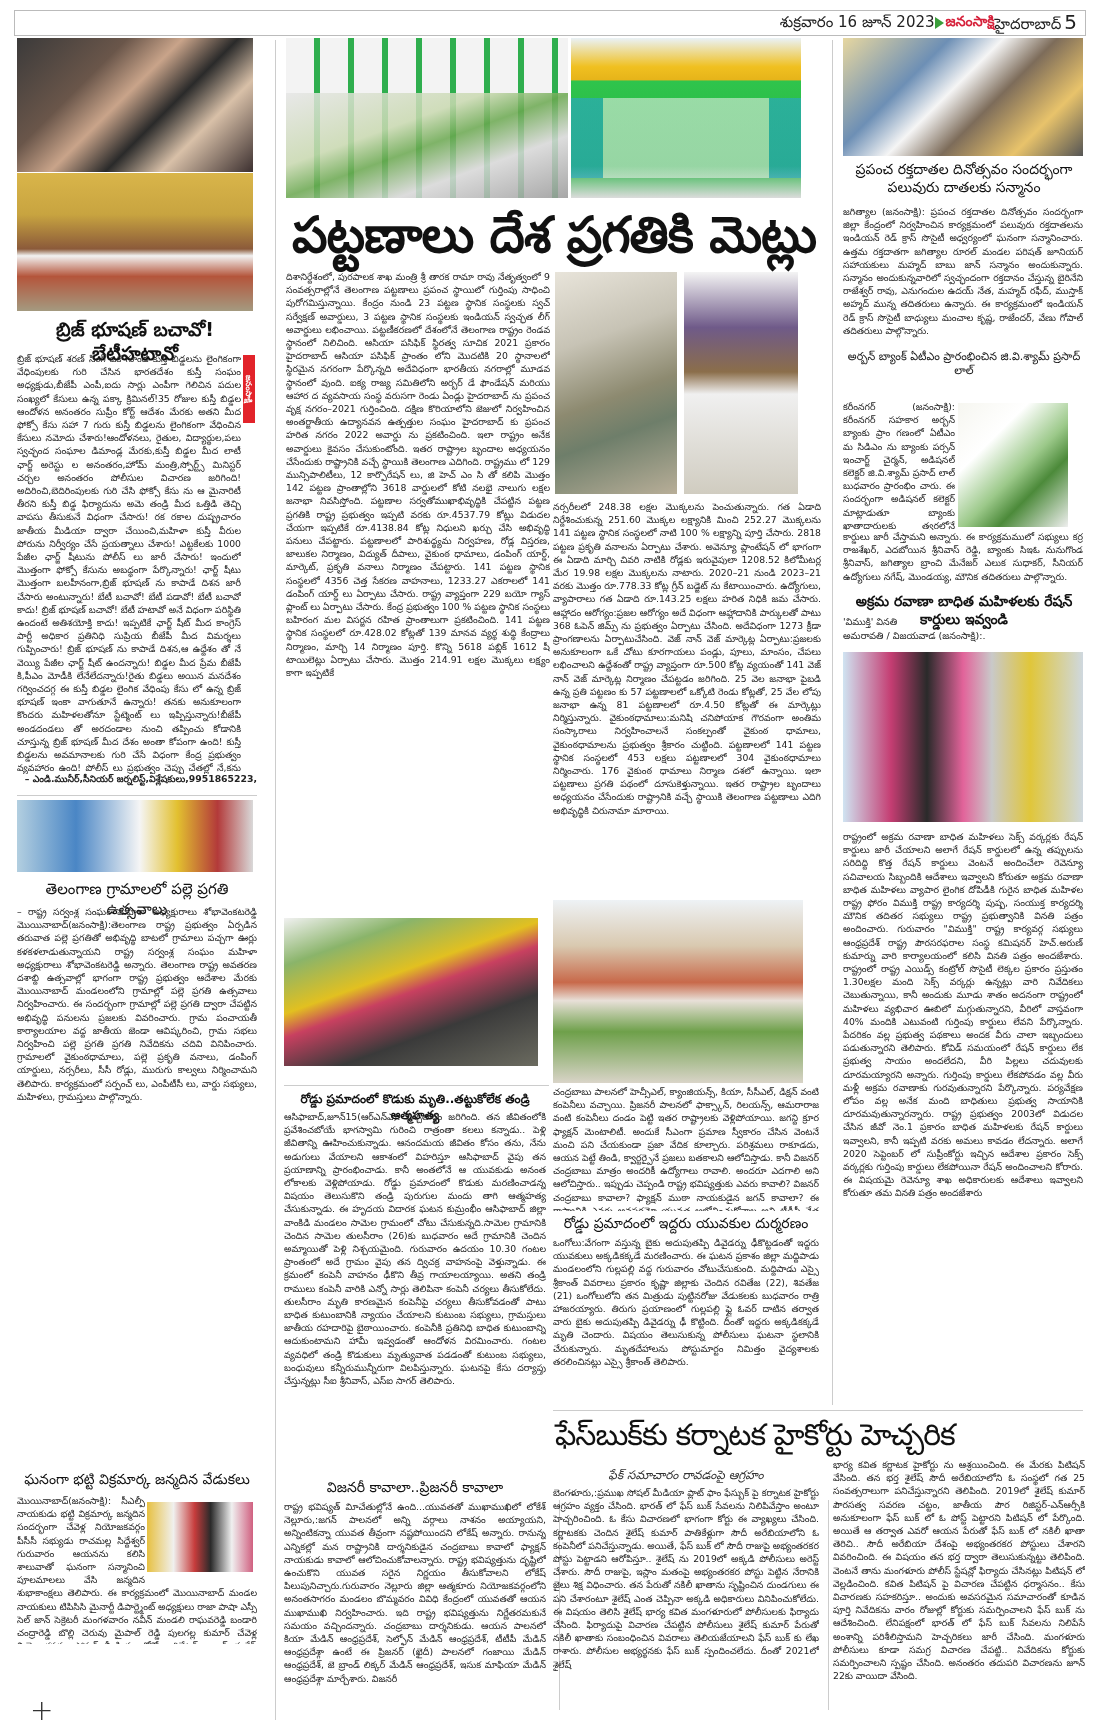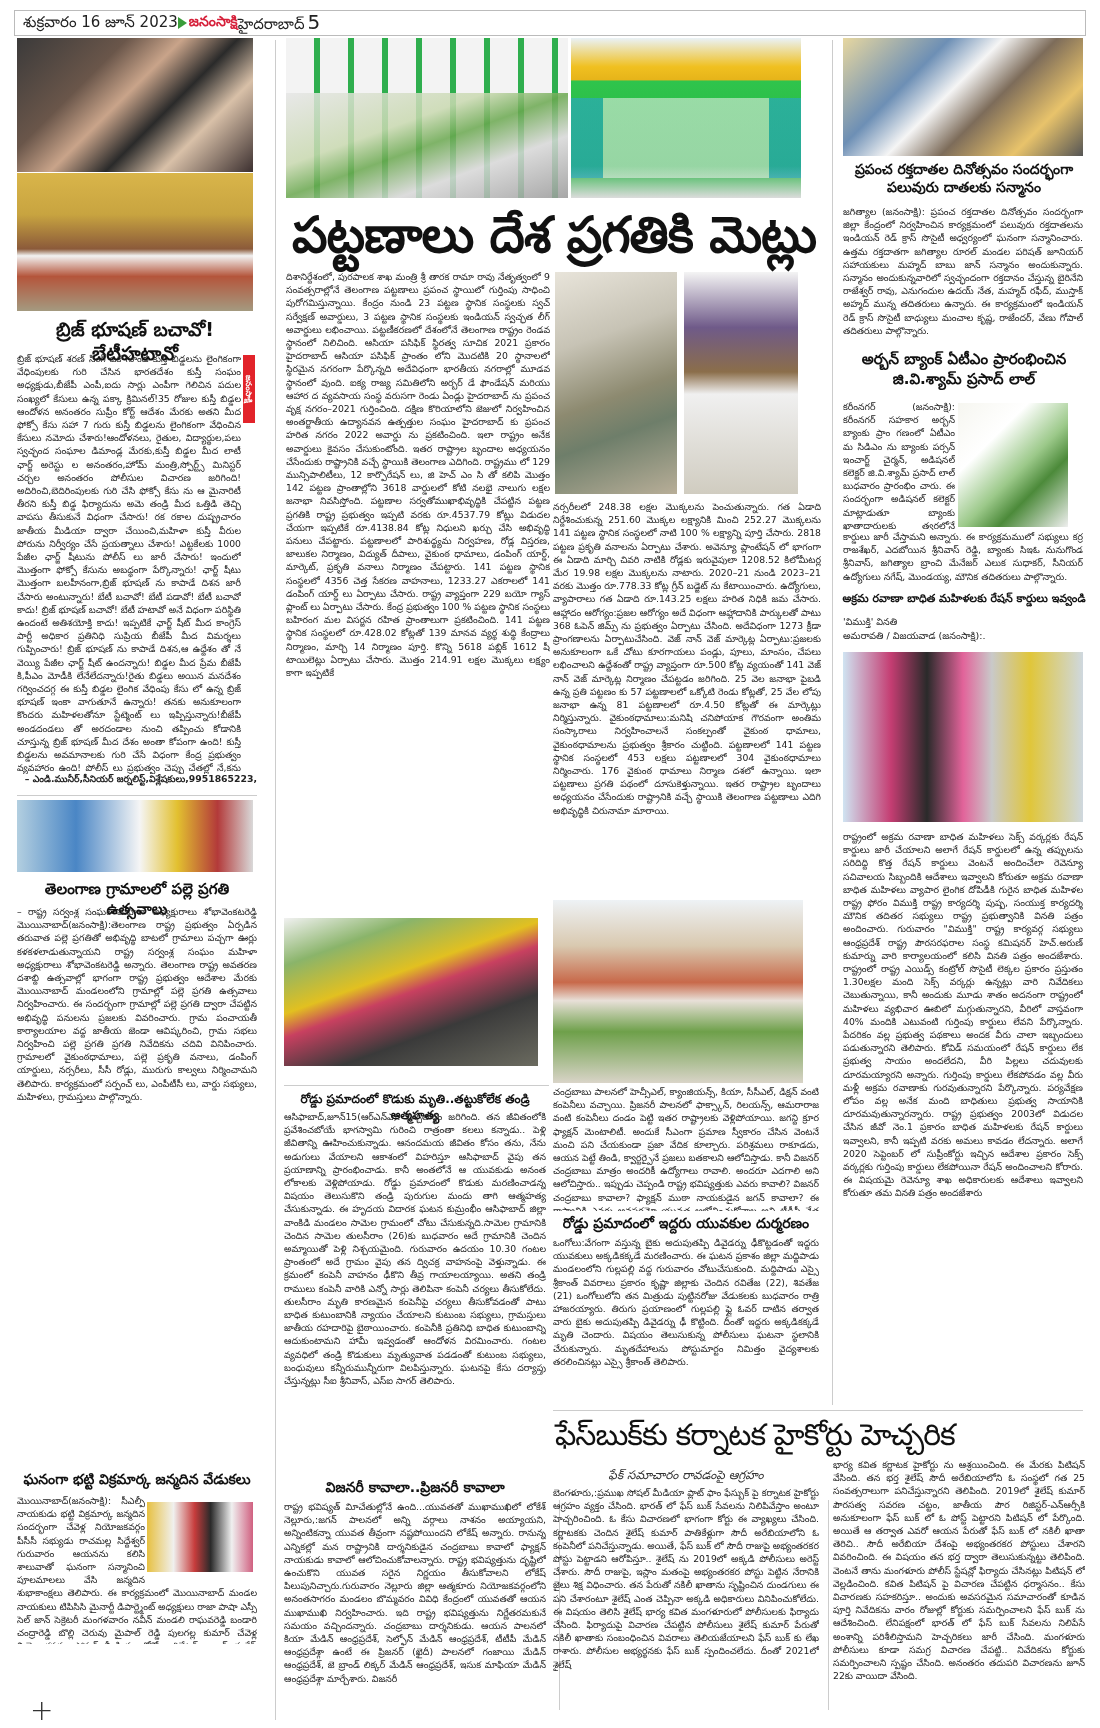--- a/index.html
+++ b/index.html
@@ -1,21 +1,21 @@
 <!DOCTYPE html>
 <html><head>
 <meta charset="utf-8">
 <style>
   * { box-sizing: border-box; margin: 0; padding: 0; }
   html, body { width: 1100px; height: 1728px; background: #fff; overflow: hidden; }
   body { font-family: "DejaVu Sans", sans-serif; color: #1a1a1a; position: relative; }
   .abs { position: absolute; }
 
   
-  .masthead { left: 14px; top: 10px; width: 1072px; height: 26px; border: 1px solid #bbb; display: flex; align-items: center; justify-content: flex-start; padding: 0 8px; background: #fff; }
+  .masthead { left: 14px; top: 10px; width: 1072px; height: 26px; border: 1px solid #bbb; display: flex; align-items: center; justify-content: flex-end; padding: 0 8px; background: #fff; }
   .mh-date { font-size: 15px; color: #222; }
   .mh-logo { display: flex; align-items: center; gap: 2px; font-size: 14px; font-weight: bold; color: #d6203a; }
   .mh-logo .tri { width: 0; height: 0; border-left: 9px solid #3a9d3a; border-top: 6px solid transparent; border-bottom: 6px solid transparent; }
   .mh-city { font-size: 15px; color: #222; }
   .mh-city b { font-size: 20px; font-weight: normal; margin-left: 3px; }
 
   
   .vrule { width: 1px; background: #ccc; }
   .hrule { height: 1px; background: #ccc; }
 
@@ -34,21 +34,21 @@
   .ph-drain { background: linear-gradient(160deg, #e8e4da 0%, #c7c3b5 30%, #8d8a70 55%, #6e7e6a 70%, #b8ae98 100%); }
   .ph-truck { background: linear-gradient(180deg, #f4f4f4 0%, #6f5a89 25%, #8b6e4a 45%, #f0f0f0 55%, #d0ccc0 100%); }
   .ph-jcb { background: linear-gradient(160deg, #f1f1f1 0%, #8ab46a 20%, #e2c020 40%, #c84060 50%, #3a3a3a 70%, #6b6b60 100%); }
   .ph-bldg { background: linear-gradient(180deg, #eef2f5 0%, #d9c9b0 25%, #c8694a 45%, #e8e0d8 55%, #6ea04a 72%, #d9d4c8 100%); }
   .ph-bday { background: linear-gradient(90deg, #e7c040 0%, #f0f0ee 25%, #c63c3c 45%, #2a2a2a 60%, #f0f0f0 80%, #d06080 100%); }
 
   
   .hl-main { font-family: "DejaVu Sans", sans-serif; font-weight: bold; font-size: 44px; color: #111; letter-spacing: -1px; line-height: 1; white-space: nowrap; }
   .hl-big { font-weight: normal; font-size: 34px; color: #111; letter-spacing: -1px; line-height: 1; white-space: nowrap; }
   .hl-med { font-weight: bold; font-size: 18px; color: #111; line-height: 1.25; text-align: center; }
-  .hl-sm { font-weight: bold; font-size: 14px; color: #111; line-height: 1.3; text-align: center; }
+  .hl-sm { font-weight: normal; font-size: 14px; color: #111; line-height: 1.3; text-align: center; }
   .hl-xs { font-weight: bold; font-size: 12px; color: #111; line-height: 1.3; text-align: center; }
 
   .body { font-size: 9.3px; line-height: 13.2px; color: #222; text-align: justify; overflow: hidden; }
   .sub { font-size: 12px; color: #333; text-align: center; }
   .byline { font-size: 9.5px; color: #222; text-align: left; line-height: 15px; }
 
   .tag-red { background: #e2232a; color: #fff; font-size: 8px; font-weight: bold; writing-mode: vertical-rl; padding: 2px 1px; text-align: center; }
 
   .plus { font-size: 28px; color: #333; font-weight: 300; line-height: 1; }
 </style>
@@ -118,21 +118,21 @@
 
 <div class="abs hrule" style="left:553px; top:1410px; width:530px;"></div>
 <div class="abs hl-big" style="left:555px; top:1420px; width:530px; font-size:30px;">ఫేస్‌బుక్‌కు కర్నాటక హైకోర్టు హెచ్చరిక</div>
 <div class="abs sub" style="left:553px; top:1468px; width:266px;font-style:italic;">ఫేక్ సమాచారం రావడంపై ఆగ్రహం</div>
 <div class="abs body" style="left:553px; top:1486px; width:266px; height:212px;">బెంగళూరు,:ప్రముఖ సోషల్ మీడియా ప్లాట్ ఫాం ఫేస్బుక్ పై కర్నాటక హైకోర్టు ఆగ్రహం వ్యక్తం చేసింది. భారత్ లో ఫేస్ బుక్ సేవలను నిలిపివేస్తాం అంటూ హెచ్చరించింది. ఓ కేసు విచారణలో భాగంగా కోర్టు ఈ వ్యాఖ్యలు చేసింది. కర్ణాటకకు చెందిన శైలేష్ కుమార్ పాతికేళ్లుగా సౌదీ అరేబియాలోని ఓ కంపెనీలో పనిచేస్తున్నాడు. అయితే, ఫేస్ బుక్ లో సౌదీ రాజుపై అభ్యంతరకర పోస్టు పెట్టాడని ఆరోపిస్తూ.. శైలేష్ ను 2019లో అక్కడి పోలీసులు అరెస్ట్ చేశారు. సౌదీ రాజుపై, ఇస్లాం మతంపై అభ్యంతరకర పోస్టు పెట్టిన నేరానికి జైలు శిక్ష విధించారు. తన పేరుతో నకిలీ ఖాతాను సృష్టించిన దుండగులు ఈ పని చేశారంటూ శైలేష్ ఎంత చెప్పినా అక్కడి అధికారులు వినిపించుకోలేదు. ఈ విషయం తెలిసి శైలేష్ భార్య కవిత మంగళూరులో పోలీసులకు ఫిర్యాదు చేసింది. ఫిర్యాదుపై విచారణ చేపట్టిన పోలీసులు శైలేష్ కుమార్ పేరుతో నకిలీ ఖాతాకు సంబంధించిన వివరాలు తెలియజేయాలని ఫేస్ బుక్ కు లేఖ రాశారు. పోలీసుల అభ్యర్థనకు ఫేస్ బుక్ స్పందించలేదు. దీంతో 2021లో శైలేష్</div>
 <div class="abs body" style="left:833px; top:1458px; width:252px; height:240px;">భార్య కవిత కర్ణాటక హైకోర్టు ను ఆశ్రయించింది. ఈ మేరకు పిటిషన్ వేసింది. తన భర్త శైలేష్ సౌదీ అరేబియాలోని ఓ సంస్థలో గత 25 సంవత్సరాలుగా పనిచేస్తున్నారని తెలిపింది. 2019లో శైలేష్ కుమార్ పౌరసత్వ సవరణ చట్టం, జాతీయ పౌర రిజిస్టర్-ఎన్ఆర్సీకి అనుకూలంగా ఫేస్ బుక్ లో ఓ పోస్ట్ పెట్టారని పిటిషన్ లో పేర్కొంది. అయితే ఆ తర్వాత ఎవరో ఆయన పేరుతో ఫేస్ బుక్ లో నకిలీ ఖాతా తెరిచి.. సౌదీ అరేబియా దేశంపై అభ్యంతరకర పోస్టులు చేశారని వివరించింది. ఈ విషయం తన భర్త ద్వారా తెలుసుకున్నట్టు తెలిపింది. వెంటనే తాను మంగళూరు పోలీస్ స్టేషన్లో ఫిర్యాదు చేసినట్లు పిటిషన్ లో వెల్లడించింది. కవిత పిటిషన్ పై విచారణ చేపట్టిన ధర్మాసనం.. కేసు విచారణకు సహకరిస్తూ.. అందుకు అవసరమైన సమాచారంతో కూడిన పూర్తి నివేదికను వారం రోజుల్లో కోర్టుకు సమర్పించాలని ఫేస్ బుక్ ను ఆదేశించింది. లేనిపక్షంలో భారత్ లో ఫేస్ బుక్ సేవలను నిలిపేసే అంశాన్ని పరిశీలిస్తామని హెచ్చరికలు జారీ చేసింది. మంగళూరు పోలీసులు కూడా సమగ్ర విచారణ చేపట్టి.. నివేదికను కోర్టుకు సమర్పించాలని స్పష్టం చేసింది. అనంతరం తదుపరి విచారణను జూన్ 22కు వాయిదా వేసింది.</div>
 
 <div class="abs photo ph-blood" style="left:843px; top:38px; width:240px; height:118px;" title="blood-donors-felicitation-photo"></div>
 <div class="abs hl-sm" style="left:840px; top:160px; width:248px; font-size:14px;">ప్రపంచ రక్తదాతల దినోత్సవం సందర్భంగా పలువురు దాతలకు సన్మానం</div>
 <div class="abs body" style="left:843px; top:205px; width:240px; height:138px;">జగిత్యాల (జనంసాక్షి): ప్రపంచ రక్తదాతల దినోత్సవం సందర్భంగా జిల్లా కేంద్రంలో నిర్వహించిన కార్యక్రమంలో పలువురు రక్తదాతలను ఇండియన్ రెడ్ క్రాస్ సొసైటీ అధ్వర్యంలో ఘనంగా సన్మానించారు. ఉత్తమ రక్తదాతగా జగిత్యాల రూరల్ మండల పరిషత్ జూనియర్ సహాయకులు మహ్మద్ బాబు జాన్ సన్మానం అందుకున్నారు. సన్మానం అందుకున్నవారిలో స్వచ్ఛందంగా రక్తదానం చేస్తున్న బైరినేని రాజేశ్వర్ రావు, ఎనుగందుల ఉదయ్ నేత, మహ్మద్ రఫీద్, ముస్తాక్ అహ్మద్ మున్న తదితరులు ఉన్నారు. ఈ కార్యక్రమంలో ఇండియన్ రెడ్ క్రాస్ సొసైటీ బాధ్యులు మంచాల కృష్ణ, రాజేందర్, వేణు గోపాల్ తదితరులు పాల్గొన్నారు.</div>
-<div class="abs hl-sm" style="left:840px; top:350px; width:248px; font-size:15px;">అర్బన్ బ్యాంక్ ఏటీఎం ప్రారంభించిన జి.వి.శ్యామ్ ప్రసాద్ లాల్</div>
+<div class="abs hl-sm" style="left:840px; top:350px; width:248px; font-size:11px;">అర్బన్ బ్యాంక్ ఏటీఎం ప్రారంభించిన జి.వి.శ్యామ్ ప్రసాద్ లాల్</div>
 <div class="abs photo ph-atm" style="left:958px; top:403px; width:110px; height:124px;" title="atm-inauguration-ribbon-photo"></div>
 <div class="abs body" style="left:843px; top:400px; width:112px; height:130px;">కరీంనగర్ (జనంసాక్షి): కరీంనగర్ సహకార అర్బన్ బ్యాంకు ప్రాం గణంలో ఏటీఎం మ సిడిఎం ను బ్యాంకు పర్సన్ ఇంచార్జ్ చైర్మన్, అడిషనల్ కలెక్టర్ జి.వి.శ్యామ్ ప్రసాద్ లాల్ బుధవారం ప్రారంభిం చారు. ఈ సందర్భంగా అడిషనల్ కలెక్టర్ మాట్లాడుతూ బ్యాంకు ఖాతాదారులకు త్వరలోనే ఏటీఎం</div>
 <div class="abs body" style="left:843px; top:530px; width:240px; height:56px;">కార్డులు జారీ చేస్తామని అన్నారు. ఈ కార్యక్రమములో సభ్యులు కర్ర రాజశేఖర్, ఎదబోయిన శ్రీనివాస్ రెడ్డి, బ్యాంకు సిఇఓ నునుగొండ శ్రీనివాస్, జగిత్యాల బ్రాంచి మేనేజర్ ఎలుక సుధాకర్, సీనియర్ ఉద్యోగులు నగేష్, మొండయ్య, మౌనిక తదితరులు పాల్గొన్నారు.</div>
-<div class="abs hl-xs" style="left:840px; top:592px; width:248px; font-size:11px;">అక్రమ రవాణా బాధిత మహిళలకు రేషన్ కార్డులు ఇవ్వండి</div>
+<div class="abs hl-xs" style="left:840px; top:592px; width:248px; font-size:14px;">అక్రమ రవాణా బాధిత మహిళలకు రేషన్ కార్డులు ఇవ్వండి</div>
 <div class="abs byline" style="left:843px; top:614px; width:240px;">'విముక్తి' వినతి</div>
 <div class="abs byline" style="left:843px; top:628px; width:240px;">అమరావతి / విజయవాడ (జనంసాక్షి):.</div>
 <div class="abs photo ph-women" style="left:843px; top:652px; width:240px; height:170px;" title="vimukthi-women-photo"></div>
 <div class="abs body" style="left:843px; top:830px; width:240px; height:572px;">రాష్ట్రంలో అక్రమ రవాణా బాధిత మహిళలు సెక్స్ వర్కర్లకు రేషన్ కార్డులు జారీ చేయాలని అలాగే రేషన్ కార్డులలో ఉన్న తప్పులను సరిదిద్ది కొత్త రేషన్ కార్డులు వెంటనే అందించేలా రెవెన్యూ సచివాలయ సిబ్బందికి ఆదేశాలు ఇవ్వాలని కోరుతూ అక్రమ రవాణా బాధిత మహిళలు వ్యాపార లైంగిక దోపిడీకి గురైన బాధిత మహిళల రాష్ట్ర ఫోరం విముక్తి రాష్ట్ర కార్యదర్శి పుష్ప, సంయుక్త కార్యదర్శి మౌనిక తదితర సభ్యులు రాష్ట్ర ప్రభుత్వానికి వినతి పత్రం అందించారు. గురువారం "విముక్తి" రాష్ట్ర కార్యవర్గ సభ్యులు ఆంధ్రప్రదేశ్ రాష్ట్ర పౌరసరఫరాల సంస్థ కమిషనర్ హెచ్.అరుణ్ కుమార్ను వారి కార్యాలయంలో కలిసి వినతి పత్రం అందజేశారు. రాష్ట్రంలో రాష్ట్ర ఎయిడ్స్ కంట్రోల్ సొసైటీ లెక్కల ప్రకారం ప్రస్తుతం 1.30లక్షల మంది సెక్స్ వర్కర్లు ఉన్నట్లు వారి నివేదికలు చెబుతున్నాయి, కానీ అందుకు మూడు శాతం అదనంగా రాష్ట్రంలో మహిళలు వ్యభిచార ఊబిలో మగ్గుతున్నారని, వీరిలో వాస్తవంగా 40% మందికి ఎటువంటి గుర్తింపు కార్డులు లేవని పేర్కొన్నారు. పేదరికం వల్ల ప్రభుత్వ పథకాలు అందక వీరు చాలా ఇబ్బందులు పడుతున్నారని తెలిపారు. కోవిడ్ సమయంలో రేషన్ కార్డులు లేక ప్రభుత్వ సాయం అందలేదని, వీరి పిల్లలు చదువులకు దూరమయ్యారని అన్నారు. గుర్తింపు కార్డులు లేకపోవడం వల్ల వీరు మళ్లీ అక్రమ రవాణాకు గురవుతున్నారని పేర్కొన్నారు. పర్యవేక్షణ లోపం వల్ల అనేక మంది బాధితులు ప్రభుత్వ సాయానికి దూరమవుతున్నారన్నారు. రాష్ట్ర ప్రభుత్వం 2003లో విడుదల చేసిన జీవో నెం.1 ప్రకారం బాధిత మహిళలకు రేషన్ కార్డులు ఇవ్వాలని, కానీ ఇప్పటి వరకు అమలు కావడం లేదన్నారు. అలాగే 2020 సెప్టెంబర్ లో సుప్రీంకోర్టు ఇచ్చిన ఆదేశాల ప్రకారం సెక్స్ వర్కర్లకు గుర్తింపు కార్డులు లేకపోయినా రేషన్ అందించాలని కోరారు. ఈ విషయమై రెవెన్యూ శాఖ అధికారులకు ఆదేశాలు ఇవ్వాలని కోరుతూ తమ వినతి పత్రం అందజేశారు</div>
 
 </body></html>

